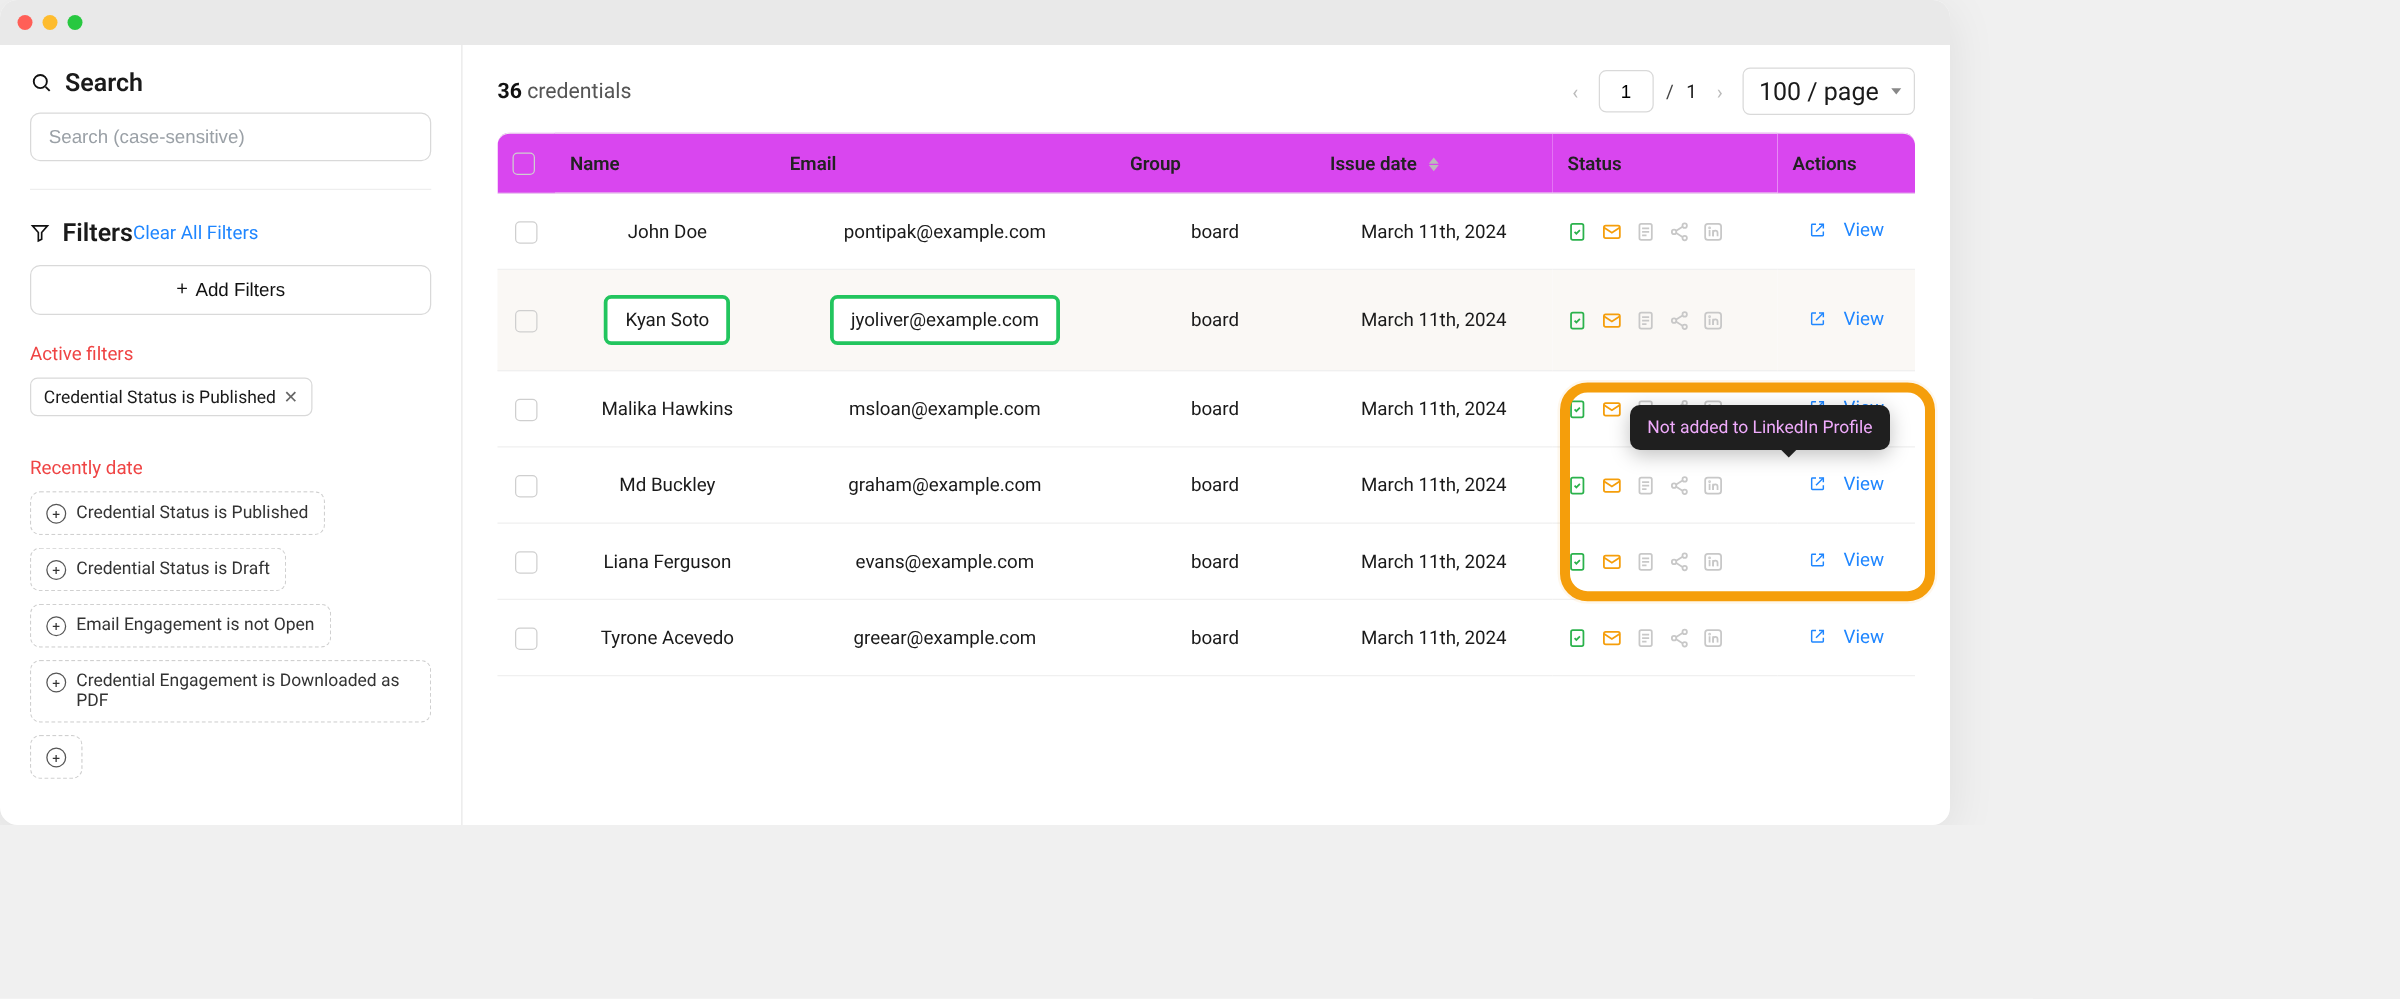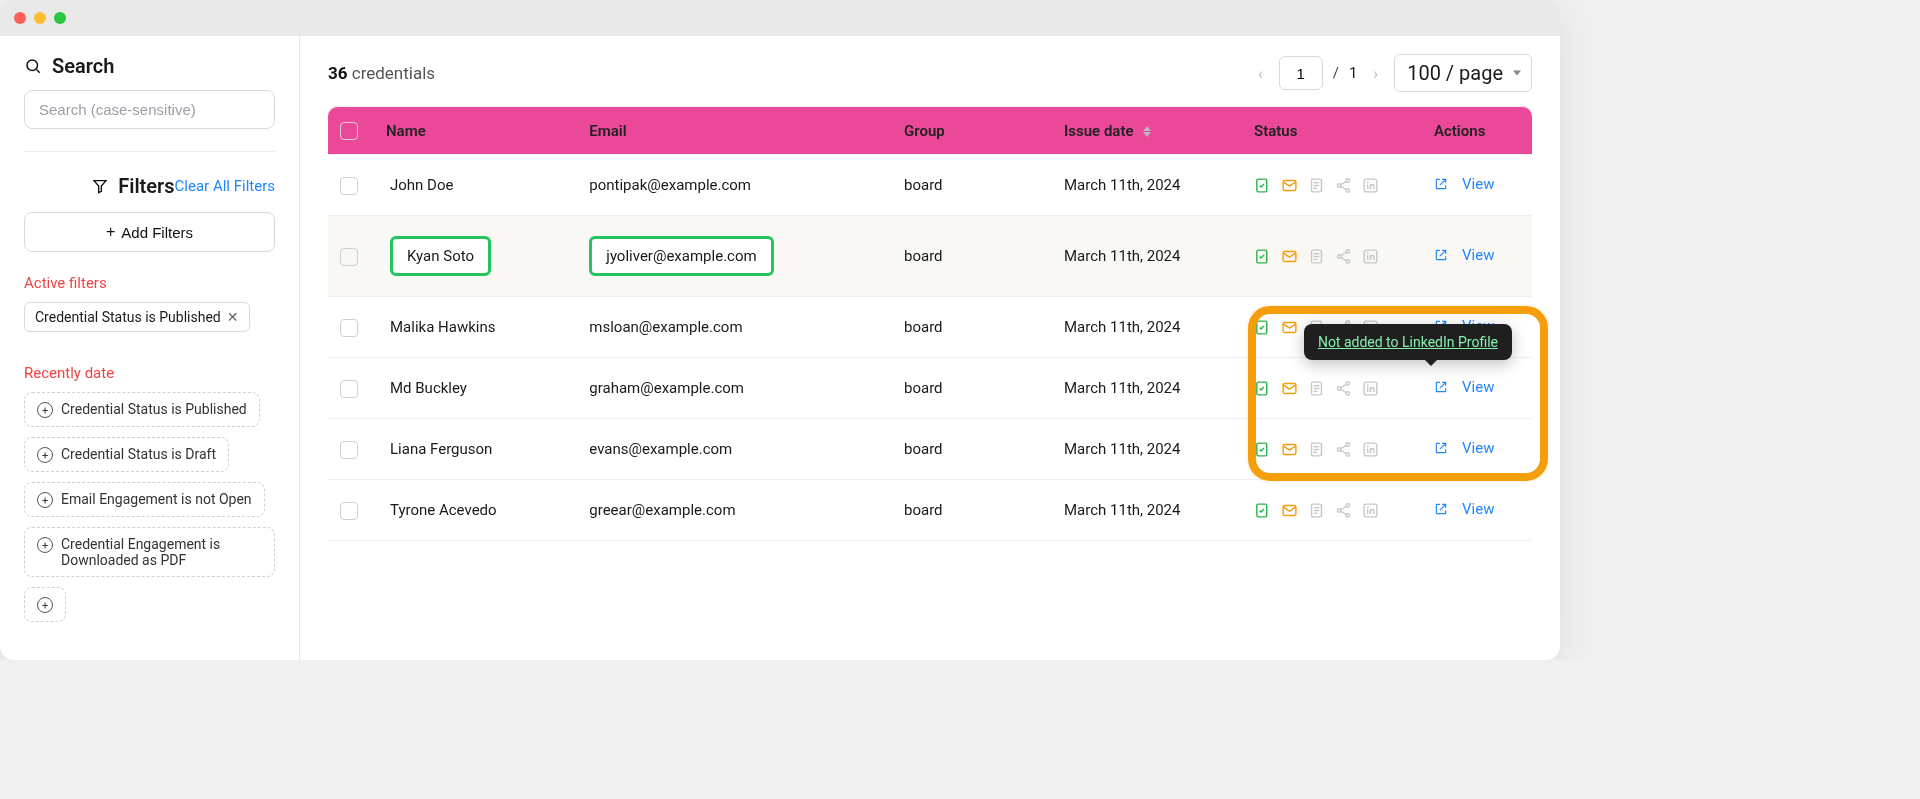--- a/index.html
+++ b/index.html
@@ -32,42 +32,42 @@
   }
   .tl-dot { width:12px; height:12px; border-radius:50%; }
   .tl-close{background:#ff5f57;} .tl-min{background:#febc2e;} .tl-max{background:#28c840;}
   .body {
     flex:1;
     display:flex;
     min-height:0;
   }
   
   .sidebar {
-    width: 300px;
+    width: 370px;
     border-right: 1px solid #e7e7e7;
     padding: 18px 24px 24px 24px;
     overflow:auto;
   }
   .sec-head {
     display:flex; align-items:center; gap:10px;
     font-size: 20px; font-weight:600;
     margin-bottom:12px;
   }
   .search-input {
     width:100%;
     padding:10px 14px;
     border:1px solid #d9d9d9;
     border-radius:8px;
     font-size:15px;
     color:#111;
   }
   .search-input::placeholder{color:#9aa0a6;}
   .divider { border:0;border-top:1px solid #eee;margin:22px 0; }
   .filters-head {
-    display:flex;align-items:center;justify-content:flex-end;
+    display:flex;align-items:center;justify-content:flex-start;
     margin-bottom:14px;
   }
   .filters-title{display:flex;align-items:center;gap:10px;font-size:20px;font-weight:600;}
   .clear-filters{color:#1f86ff;font-size:15px;cursor:pointer;}
   .add-filters {
     width:100%;border:1px solid #d9d9d9;border-radius:8px;
     background:#fff;padding:10px 0;font-size:15px;color:#111;
     display:flex;align-items:center;justify-content:center;gap:6px;cursor:pointer;
   }
   .subhead{color:#ef4444;font-size:15px;margin:22px 0 10px;}
@@ -106,29 +106,29 @@
   }
   .pager .slash{color:#444;}
   .perpage{
     border:1px solid #d9d9d9;border-radius:6px;padding:6px 28px 6px 12px;
     position:relative;font-size:20px;
   }
   .perpage:after{content:"";position:absolute;right:10px;top:50%;width:0;height:0;border-left:4px solid transparent;border-right:4px solid transparent;border-top:5px solid #888;transform:translateY(-50%);}
 
   .table-wrap{padding:0 28px 20px 28px;overflow:auto;flex:1;}
   table{width:100%;border-collapse:separate;border-spacing:0;}
-  thead tr{background:#ec4899;}
+  thead tr{background:#d946ef;}
   thead th{
     text-align:left;font-weight:600;font-size:15px;color:#222;
     padding:14px 12px;border-top:1px solid #eee;border-bottom:1px solid #eee;
   }
   thead th:first-child{border-top-left-radius:10px;border-bottom-left-radius:0;}
   thead th:last-child{border-top-right-radius:10px;}
   tbody td{
-    padding:20px 12px;border-bottom:1px solid #f0f0f0;font-size:15px;vertical-align:middle;
+    padding:20px 12px;border-bottom:1px solid #f0f0f0;font-size:15px;vertical-align:middle;text-align:center;
   }
   tr.hovered td{background:#faf8f5;}
   .chk{
     width:18px;height:18px;border:1.5px solid #cfcfcf;border-radius:4px;display:inline-block;vertical-align:middle;cursor:pointer;
   }
   .name-editing, .email-editing{
     display:inline-block;border:3px solid #22c55e;border-radius:6px;padding:8px 14px;background:#fff;
   }
   .th-sort{display:inline-flex;flex-direction:column;gap:1px;margin-left:6px;vertical-align:middle;}
   .th-sort .caret{width:0;height:0;border-left:4px solid transparent;border-right:4px solid transparent;}
@@ -148,24 +148,23 @@
     height:175px;
     border:8px solid #f59e0b;
     border-radius:22px;
     pointer-events:none;
     box-shadow:0 0 0 2px rgba(245,158,11,0.08);
   }
   .tooltip{
     position:absolute;
     right:48px;
     top:218px;
-    background:#1f1f1f;color:#86efac;padding:10px 14px;border-radius:8px;
+    background:#1f1f1f;color:#f0abfc;padding:10px 14px;border-radius:8px;
     font-size:14px;white-space:nowrap;
     box-shadow:0 4px 16px rgba(0,0,0,0.25);
-    text-decoration:underline;
   }
   .tooltip:after{
     content:"";position:absolute;bottom:-6px;left:58%;
     width:0;height:0;border-left:6px solid transparent;border-right:6px solid transparent;border-top:6px solid #1f1f1f;
   }
   .col-chk{width:46px;}
   .col-actions{width:110px;}
   .col-status{width:180px;text-align:left;}
   .col-date{width:190px;}
   .col-group{width:160px;}

